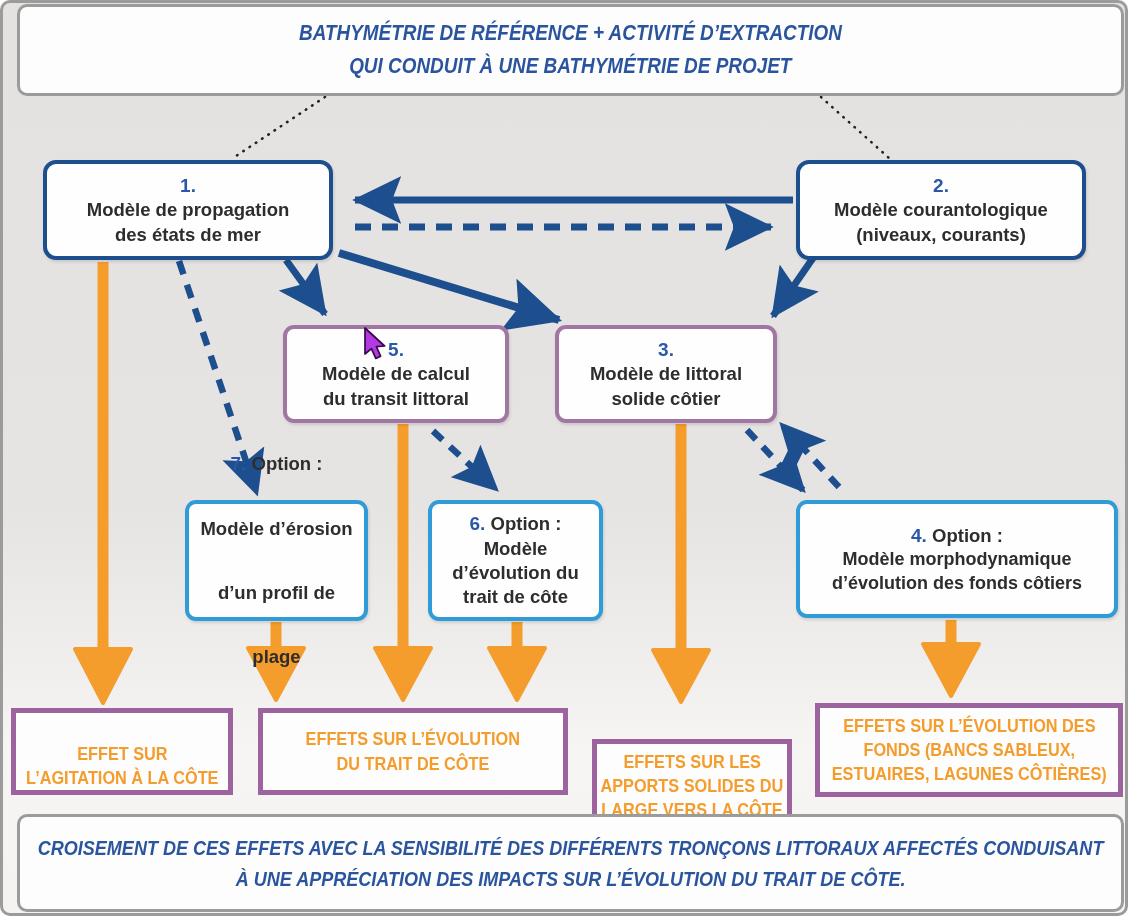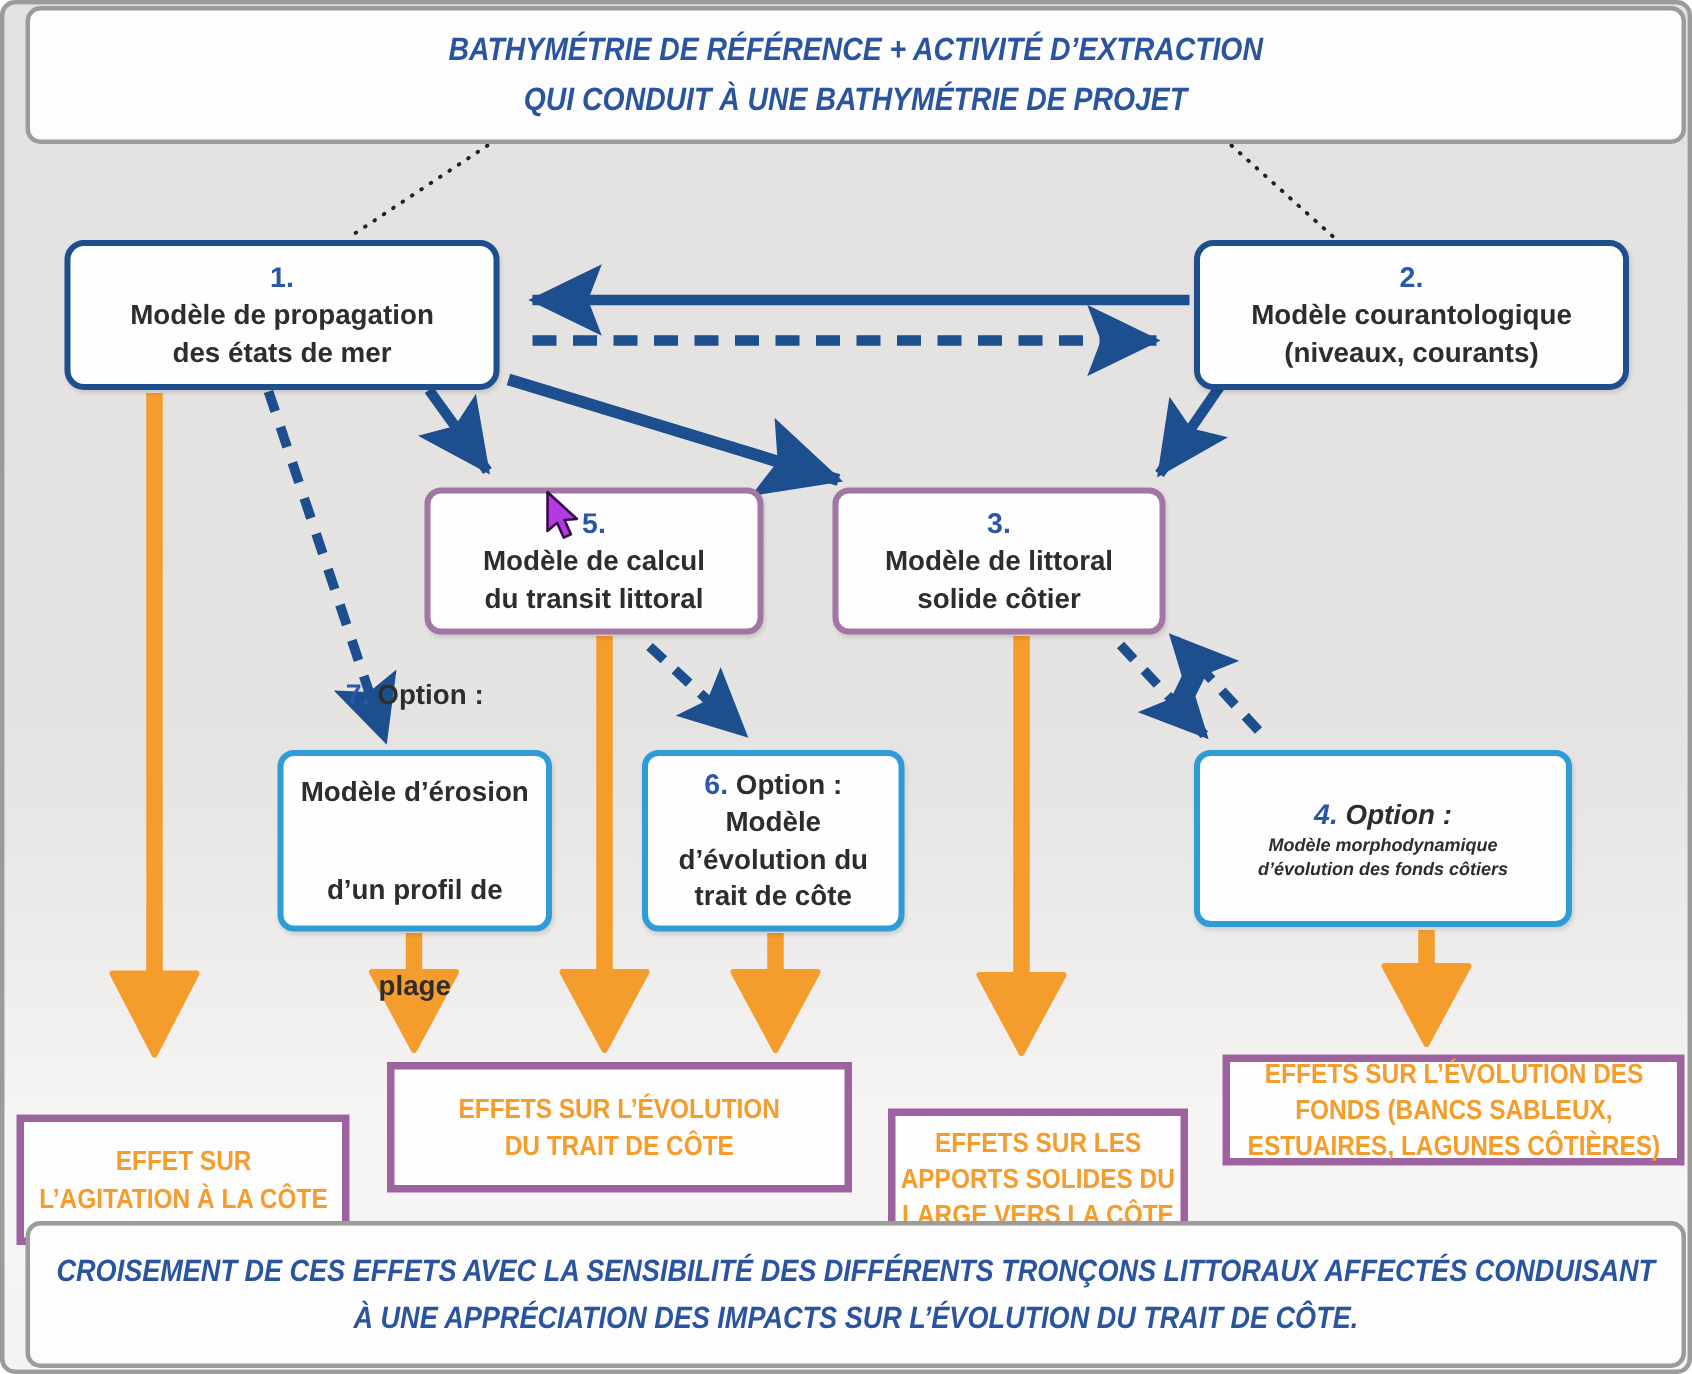--- a/index.html
+++ b/index.html
@@ -29,21 +29,21 @@
   .mbox{
     position:absolute;background:#fefefe;box-sizing:border-box;z-index:2;
     display:flex;flex-direction:column;justify-content:center;align-items:center;
     text-align:center;border-radius:13px;box-shadow:1px 2px 3px rgba(0,0,0,0.12);
   }
   .navy-box{border:4px solid var(--navy);}
   .purple-box{border:4px solid var(--purple);border-radius:11px;}
   .blue-box{border:4px solid var(--light-blue);border-radius:11px;}
   .num{color:var(--num-blue);font-weight:700;font-size:19px;line-height:1.32;}
   .bl{color:var(--text-dark);font-weight:700;font-size:18.5px;line-height:1.32;white-space:nowrap;}
-  .bl-sm{font-size:12px;}
+  .bl-sm{font-size:18px;}
   .effect{
     position:absolute;background:#fdfdfd;box-sizing:border-box;z-index:2;
     border:5px solid var(--effect-purple);
     display:flex;flex-direction:column;justify-content:center;align-items:center;text-align:center;
   }
   .effect .el{
     color:var(--orange);font-weight:700;font-size:18.5px;line-height:1.3;
     white-space:nowrap;transform:scaleX(0.88);
   }
   svg{position:absolute;left:0;top:0;pointer-events:none;}
@@ -138,40 +138,40 @@
     <div class="bl">plage</div>
   </div>
 
   <div class="mbox blue-box" style="left:425px;top:497px;width:175px;height:121px;justify-content:center;">
     <div class="bl"><span class="num">6.</span> <span>Option :</span></div>
     <div class="bl">Modèle</div>
     <div class="bl">d’évolution du</div>
     <div class="bl">trait de côte</div>
   </div>
 
-  <div class="mbox blue-box" style="left:793px;top:497px;width:252px;height:118px;font-style:italic;">
+  <div class="mbox blue-box" style="left:793px;top:497px;width:322px;height:118px;">
     <div class="bl"><span class="num">4.</span> <span>Option :</span></div>
     <div class="bl bl-sm">Modèle morphodynamique</div>
     <div class="bl bl-sm">d’évolution des fonds côtiers</div>
   </div>
 
-  <div class="effect" style="left:8px;top:740px;width:222px;height:87px;">
+  <div class="effect" style="left:8px;top:705px;width:222px;height:87px;justify-content:flex-end;">
     <div class="el">EFFET SUR</div>
     <div class="el">L’AGITATION À LA CÔTE</div>
   </div>
   <div class="effect" style="left:255px;top:705px;width:310px;height:87px;">
     <div class="el">EFFETS SUR L’ÉVOLUTION</div>
     <div class="el">DU TRAIT DE CÔTE</div>
   </div>
   <div class="effect" style="left:589px;top:700px;width:200px;height:94px;margin-top:36px;">
     <div class="el">EFFETS SUR LES</div>
     <div class="el">APPORTS SOLIDES DU</div>
     <div class="el">LARGE VERS LA CÔTE</div>
   </div>
-  <div class="effect" style="left:812px;top:700px;width:308px;height:74px;">
+  <div class="effect" style="left:812px;top:700px;width:308px;height:94px;">
     <div class="el">EFFETS SUR L’ÉVOLUTION DES</div>
     <div class="el">FONDS (BANCS SABLEUX,</div>
     <div class="el">ESTUAIRES, LAGUNES CÔTIÈRES)</div>
   </div>
 
   <div class="banner" id="banner-bottom">
     <div class="bline">CROISEMENT DE CES EFFETS AVEC LA SENSIBILITÉ DES DIFFÉRENTS TRONÇONS LITTORAUX AFFECTÉS CONDUISANT</div>
     <div class="bline">À UNE APPRÉCIATION DES IMPACTS SUR L’ÉVOLUTION DU TRAIT DE CÔTE.</div>
   </div>
 

